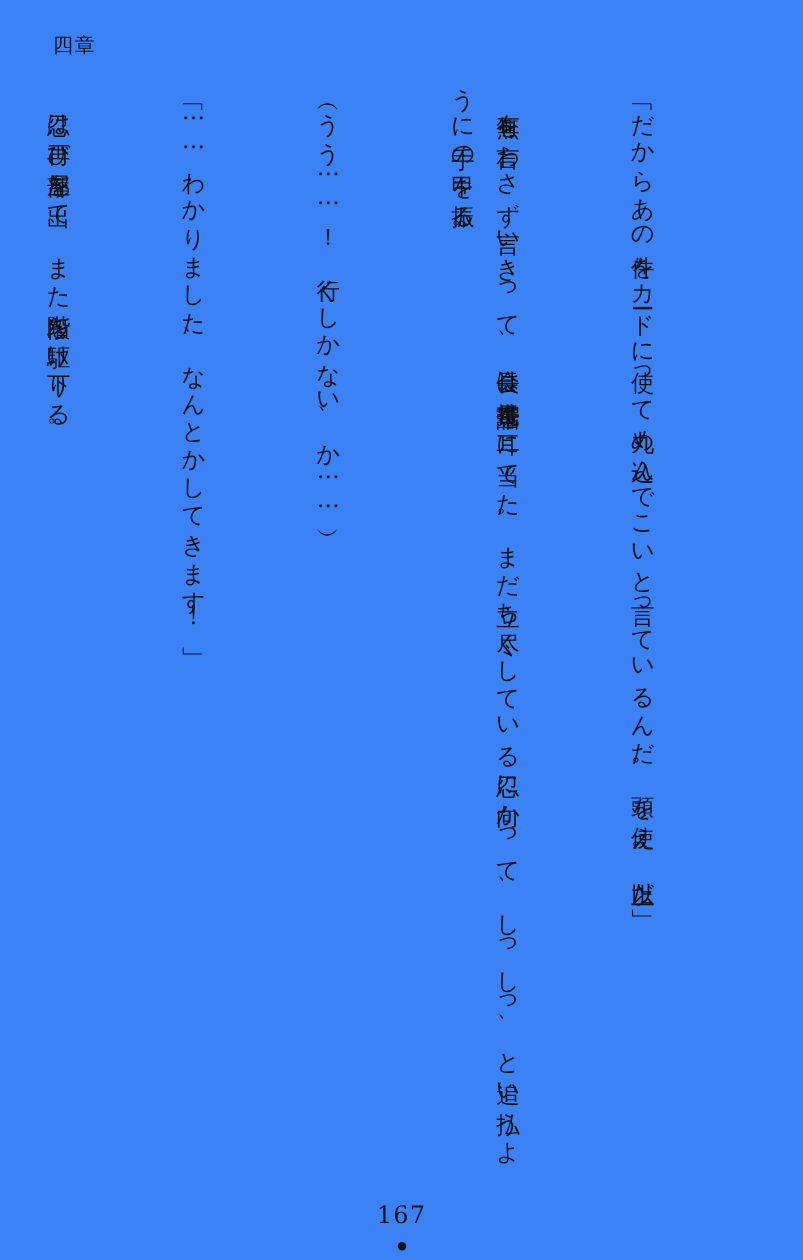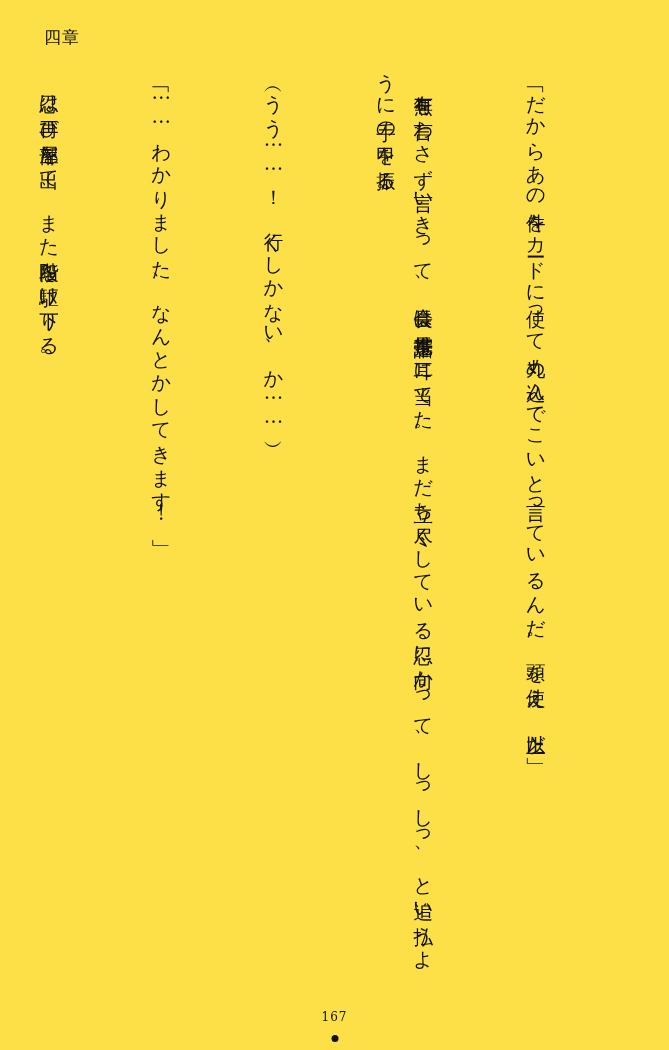--- a/index.html
+++ b/index.html
@@ -4,21 +4,21 @@
 <style>
   html, body {
     margin: 0;
     padding: 0;
     background: #ffffff;
   }
   #page {
     position: relative;
     width: 669px;
     height: 1050px;
-    background: #fde047;
+    background: #3b82f6;
     overflow: hidden;
     font-family: "DejaVu Serif", "Liberation Serif", serif;
     color: #111;
   }
 
   
   .running-head {
     position: absolute;
     top: 22px;
     right: 44px;
@@ -64,21 +64,21 @@
     text-indent: 1em;
   }
 
   
   .page-number {
     position: absolute;
     bottom: 26px;
     left: 0;
     right: 0;
     text-align: center;
-    font-size: 12px;
+    font-size: 20px;
     letter-spacing: 1px;
   }
   .page-dot {
     position: absolute;
     bottom: 8px;
     left: 50%;
     transform: translateX(-50%);
     width: 7px;
     height: 7px;
     border-radius: 50%;

